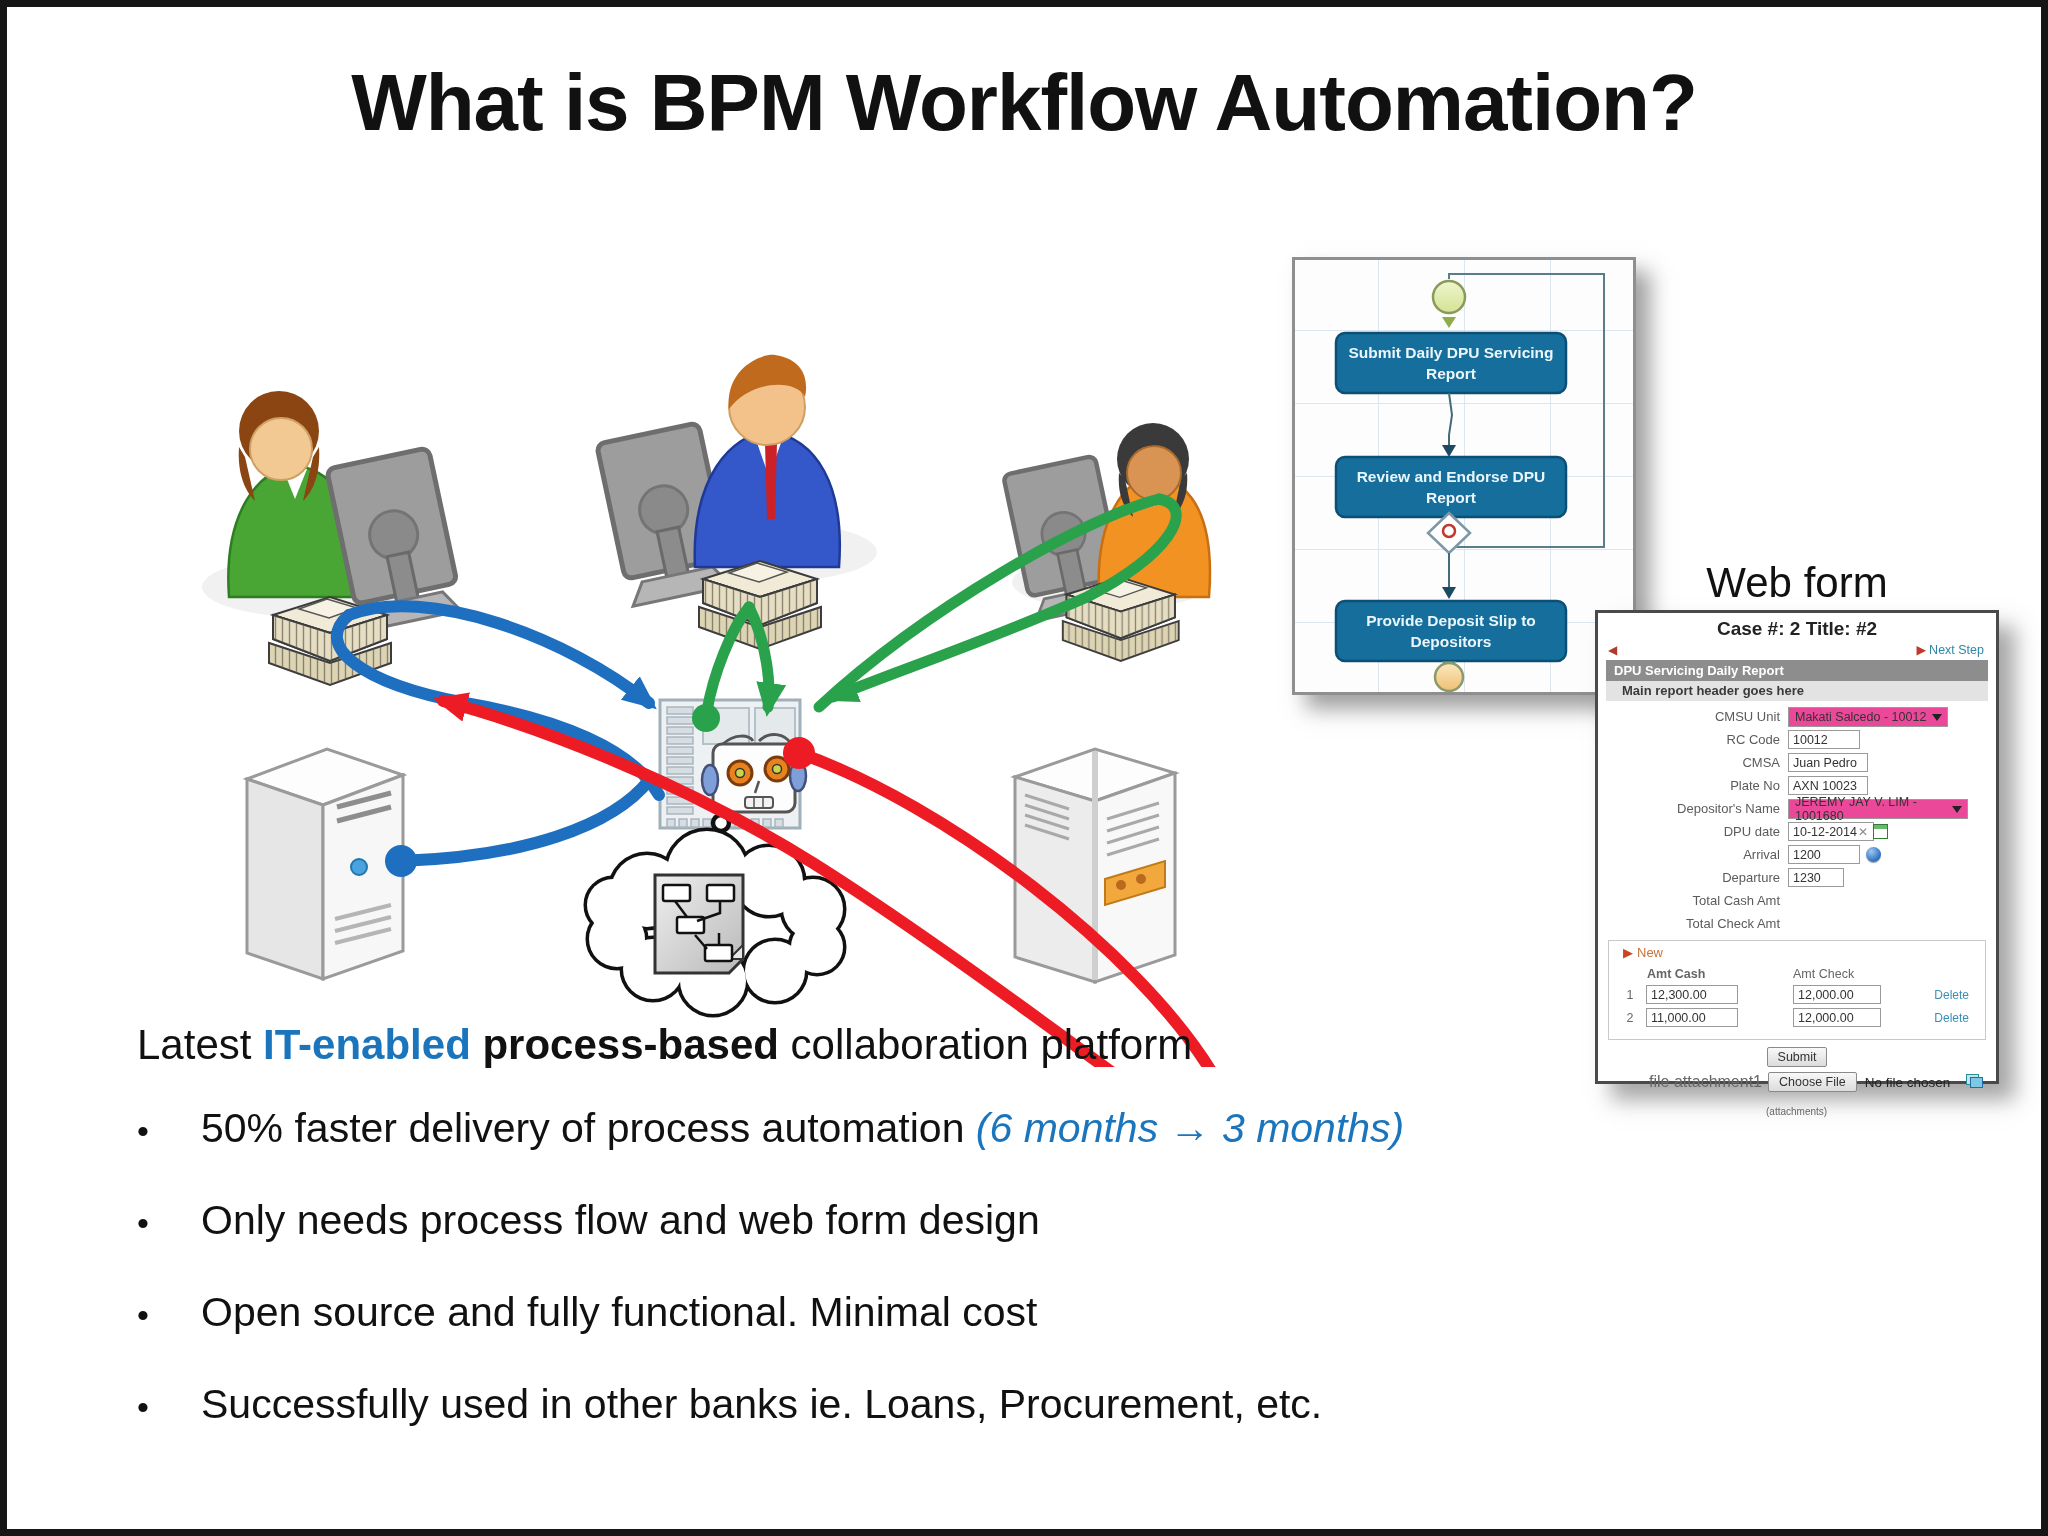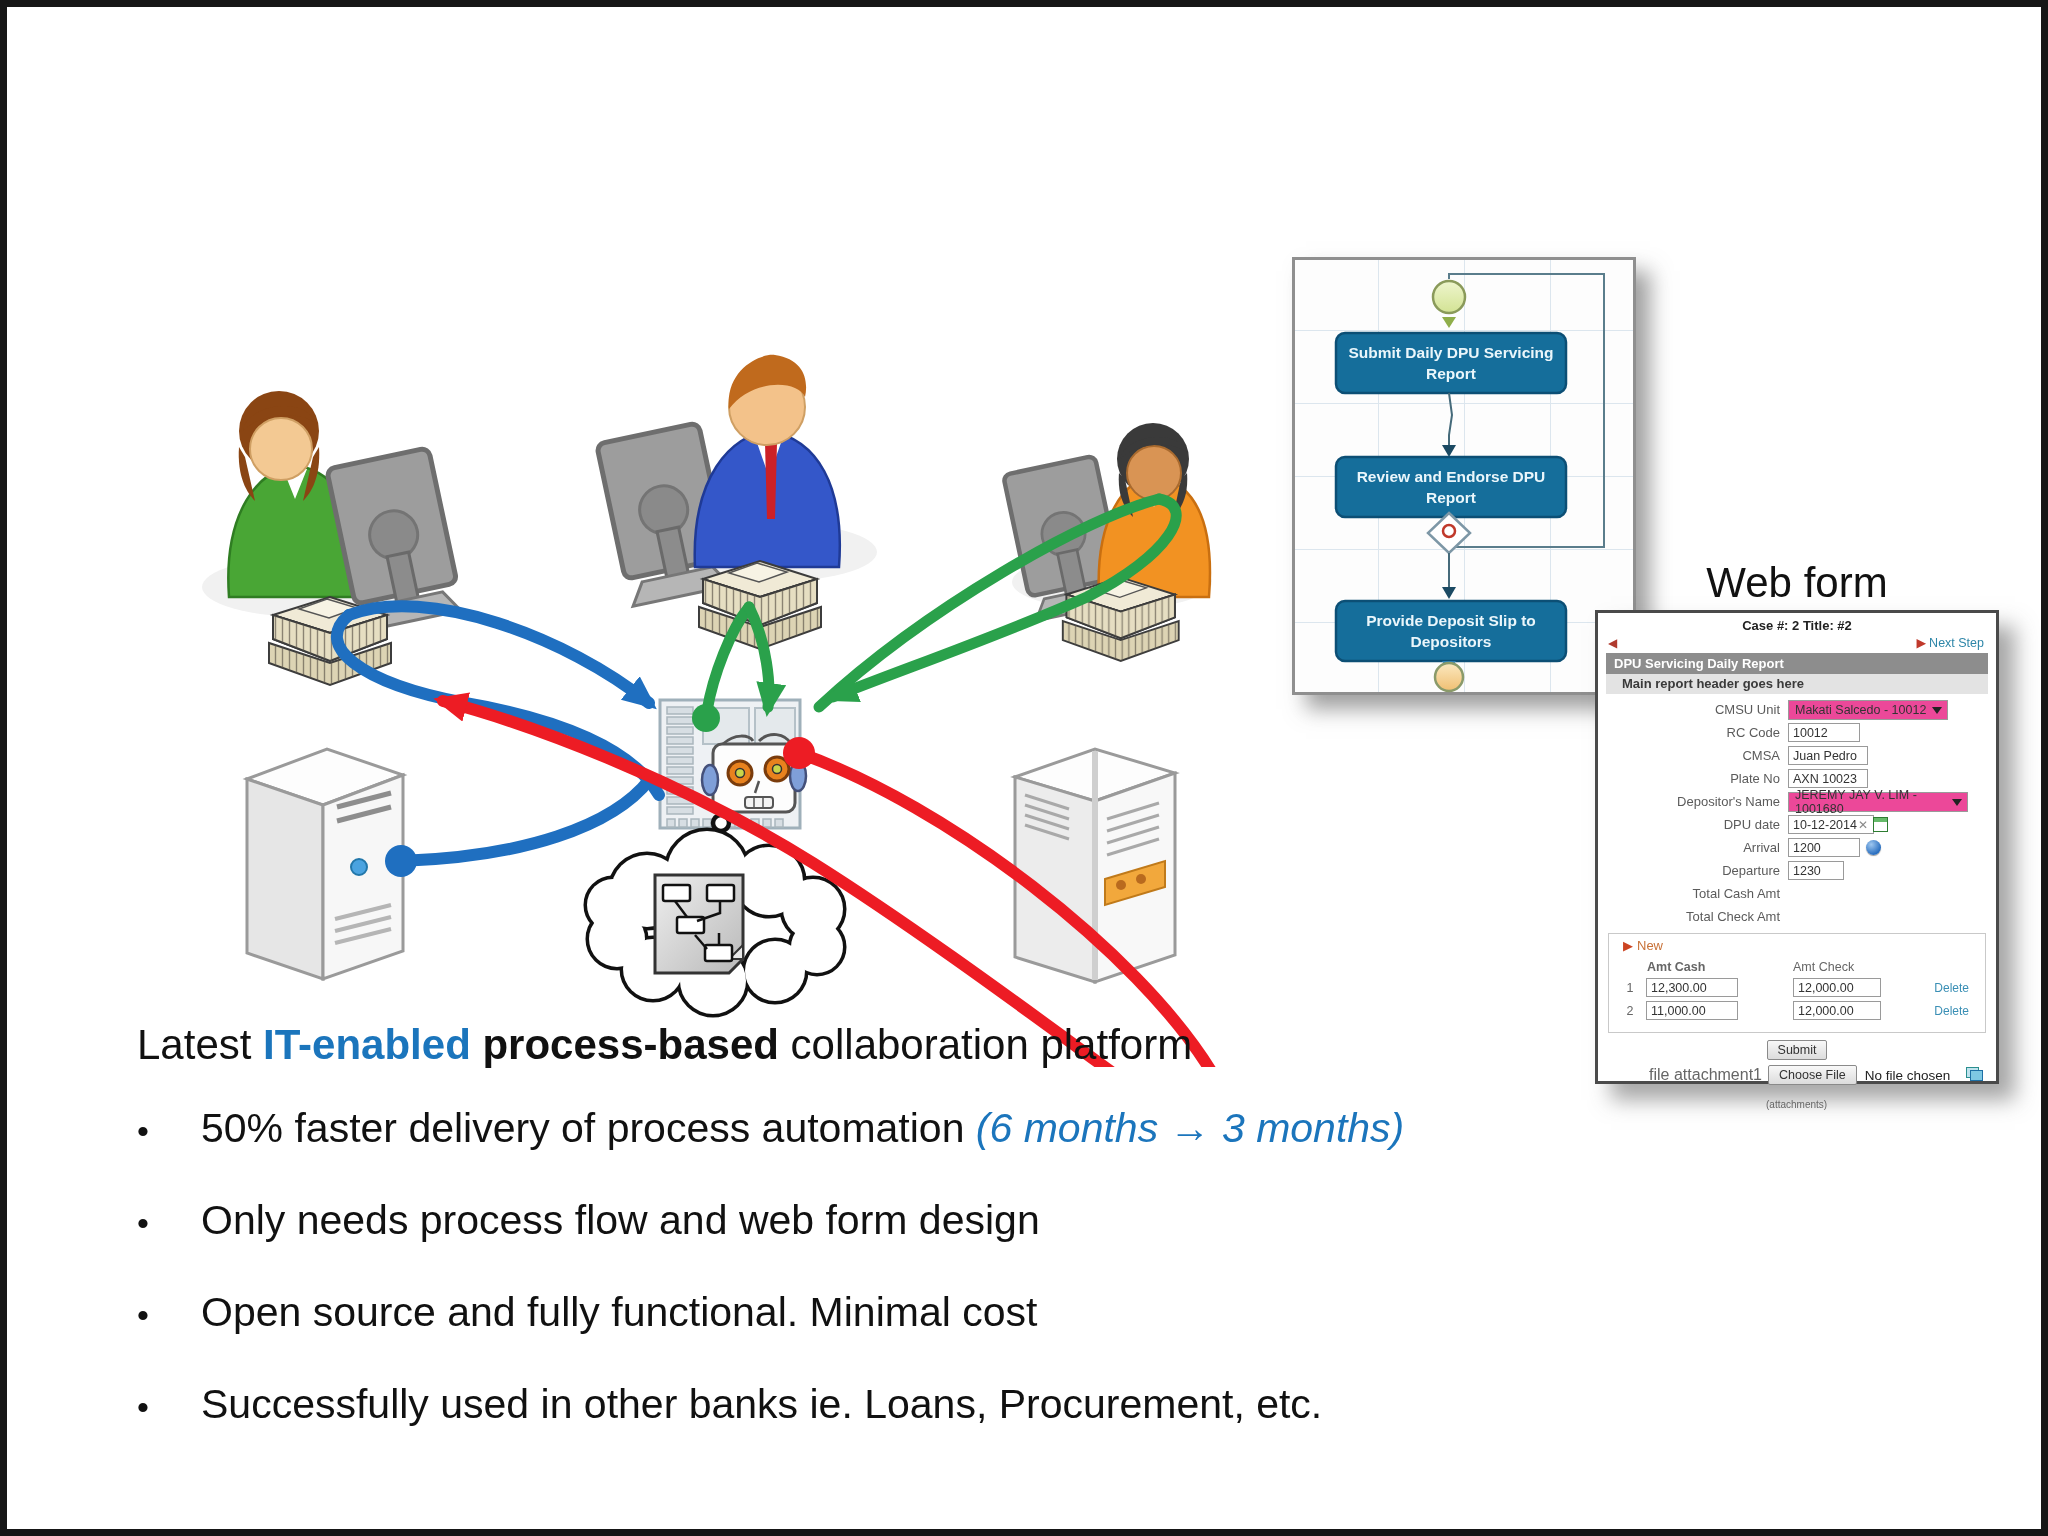--- a/index.html
+++ b/index.html
@@ -22,21 +22,21 @@
   .bullet-row b{font-weight:400;}
   .bullet-row .note{color:#1b75bc;font-style:italic;}
   
   .tobe{position:absolute;left:1285px;top:250px;width:344px;height:438px;z-index:1;
         box-shadow:14px 14px 20px rgba(80,80,80,.55);}
   .bp-task-text{fill:#eaf6fb;font-size:15.5px;font-weight:600;font-family:"Liberation Sans",sans-serif;}
   
   .webform{position:absolute;left:1588px;top:603px;width:404px;height:474px;background:#fff;
            border:3px solid #4a4a4a;box-sizing:border-box;z-index:4;
            box-shadow:16px 16px 20px rgba(80,80,80,.5);font-size:13px;color:#333;}
-  .wf-case{text-align:center;font-weight:700;font-size:13px;margin-top:5px;color:#222;}
+  .wf-case{text-align:center;font-weight:700;font-size:19px;margin-top:5px;color:#222;}
   .wf-nav{display:flex;justify-content:space-between;align-items:center;padding:2px 12px 1px 10px;}
   .wf-back{color:#b03a2e;font-size:12px;cursor:pointer;}
   .wf-next{color:#2e86a8;font-size:12.5px;cursor:pointer;}
   .wf-next .tri{color:#c0392b;margin-right:3px;}
   .wf-bar{margin:2px 8px 0 8px;height:21px;line-height:21px;background:#8d8d8d;color:#fff;
           font-weight:700;font-size:13px;padding-left:8px;}
   .wf-sub{margin:0 8px;height:20px;line-height:20px;background:#e3e3e3;color:#3a3a3a;
           font-weight:700;font-size:13px;padding-left:16px;}
   .wf-fields{margin-top:4px;}
   .wf-row{display:flex;align-items:center;height:23px;}
@@ -76,20 +76,21 @@
   .attach-icon i.b{left:4px;top:3px;background:#7ec8e3;border-color:#1d6fa5;}
   .wf-note{margin-left:168px;font-size:10px;color:#666;margin-top:14px;}
   
   .illus{position:absolute;left:110px;top:330px;z-index:0;}
 </style>
 </head>
 <body>
 
 <div class="stage">
 
+  <div class="title">What is BPM Workflow Automation?</div>
 
   <svg class="illus" width="1160" height="730" viewBox="110 330 1160 730">
     <defs>
       <pattern id="hatch" width="7" height="24" patternUnits="userSpaceOnUse">
         <line x1="3.5" y1="0" x2="3.5" y2="24" stroke="#5a5247" stroke-width="1.4" opacity="0.65"></line>
       </pattern>
       <linearGradient id="docGrad" x1="0" y1="0" x2="1" y2="1">
         <stop offset="0" stop-color="#efefef"></stop>
           <stop offset="1" stop-color="#b9b9b9"></stop>
       </linearGradient>

